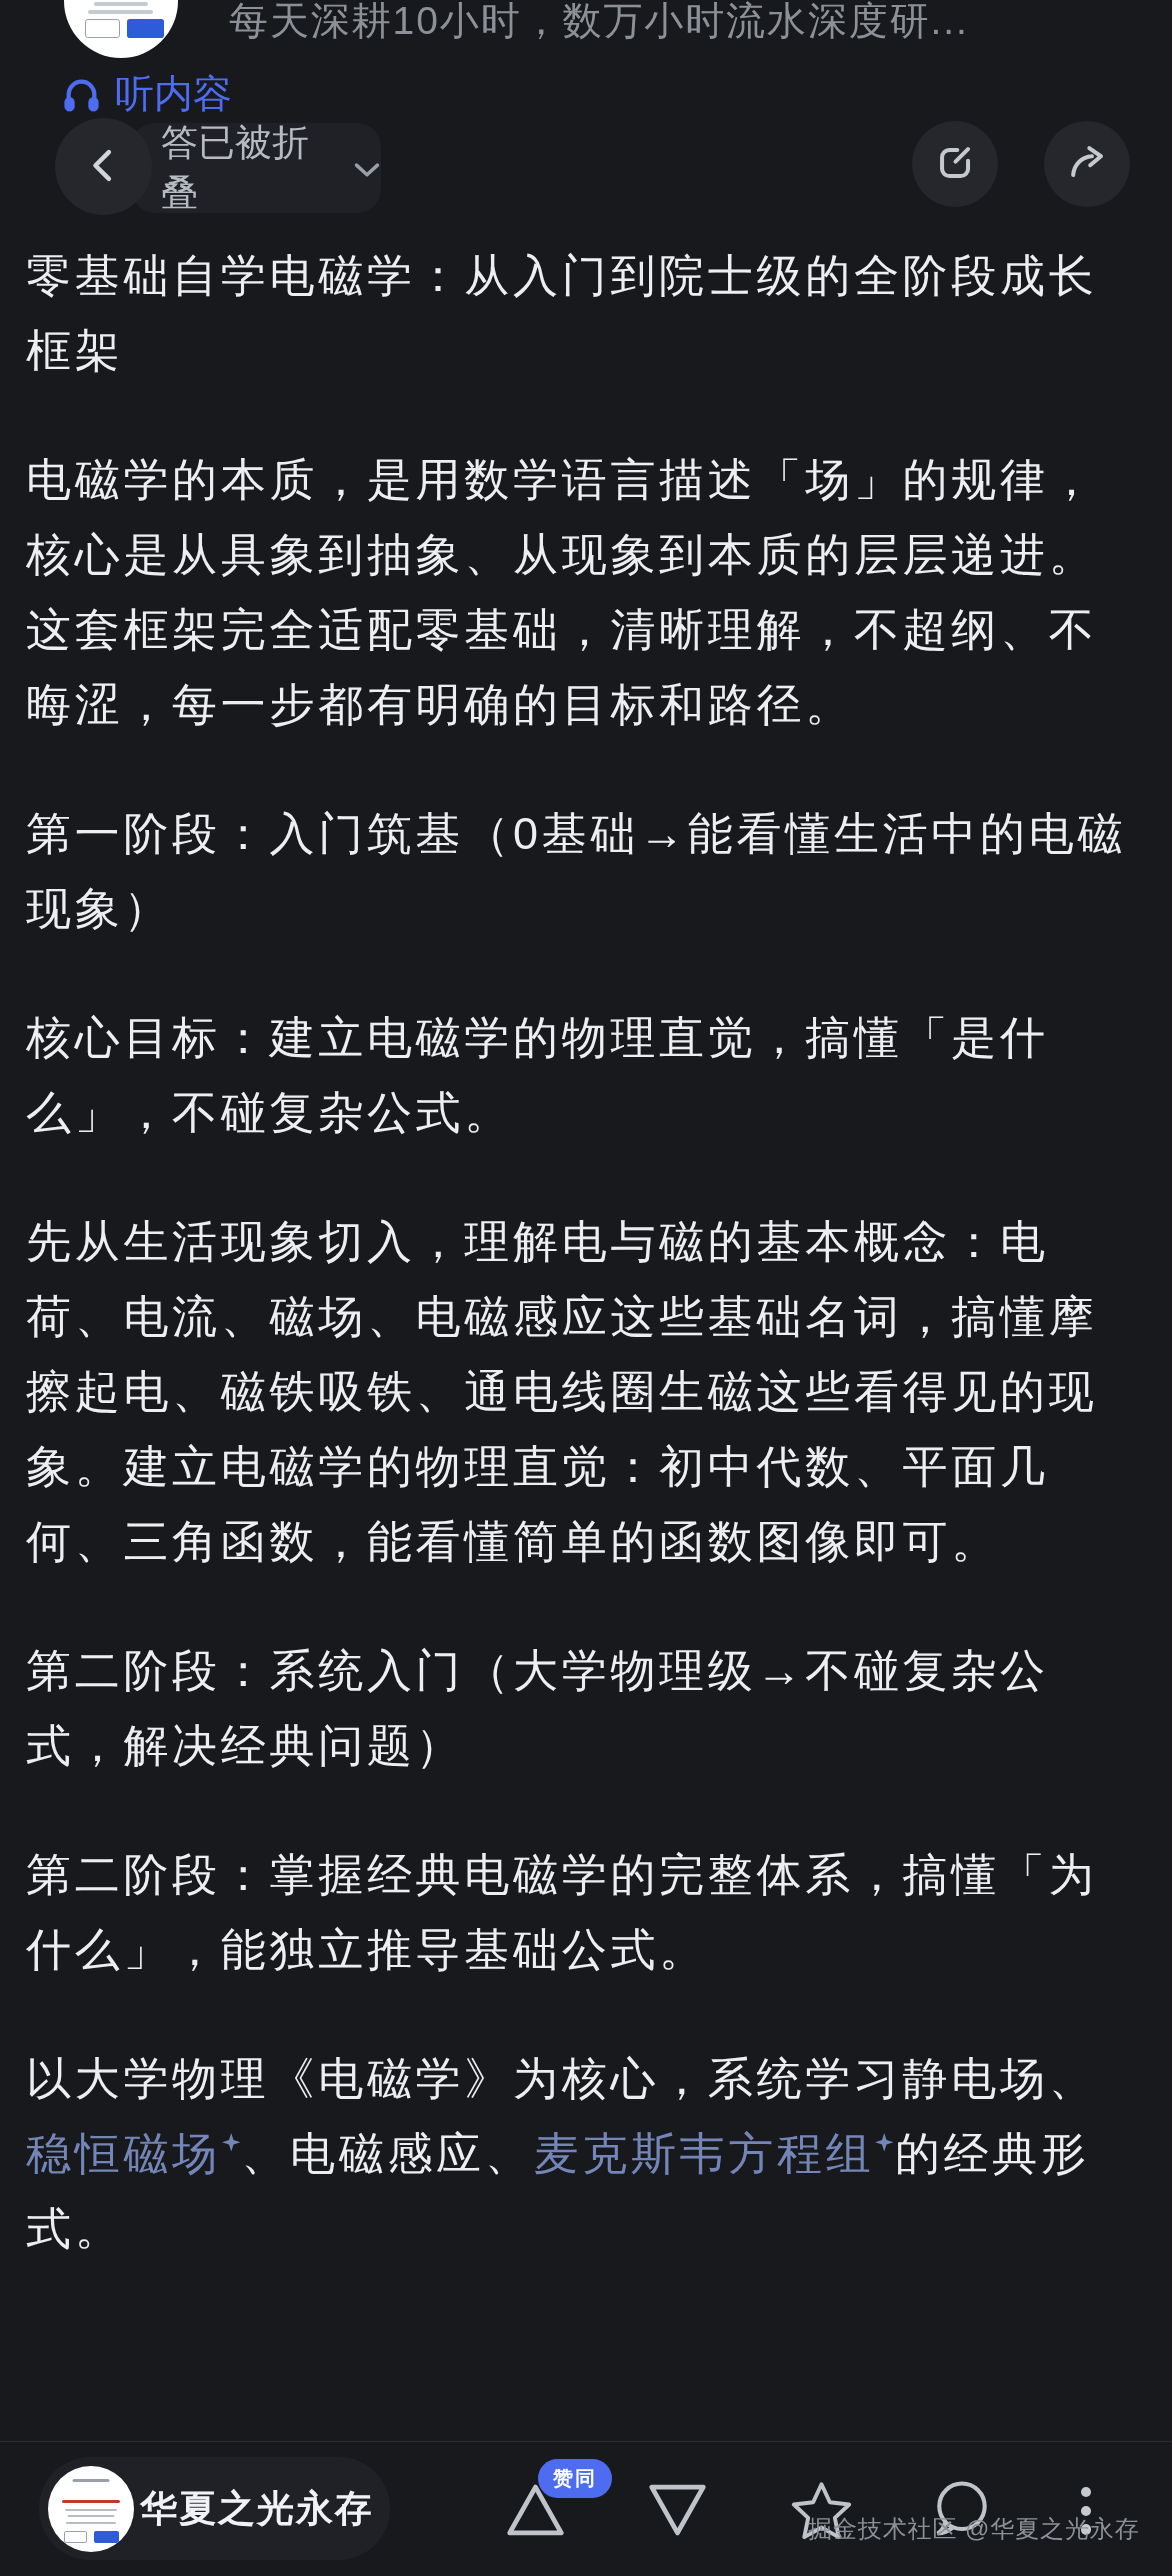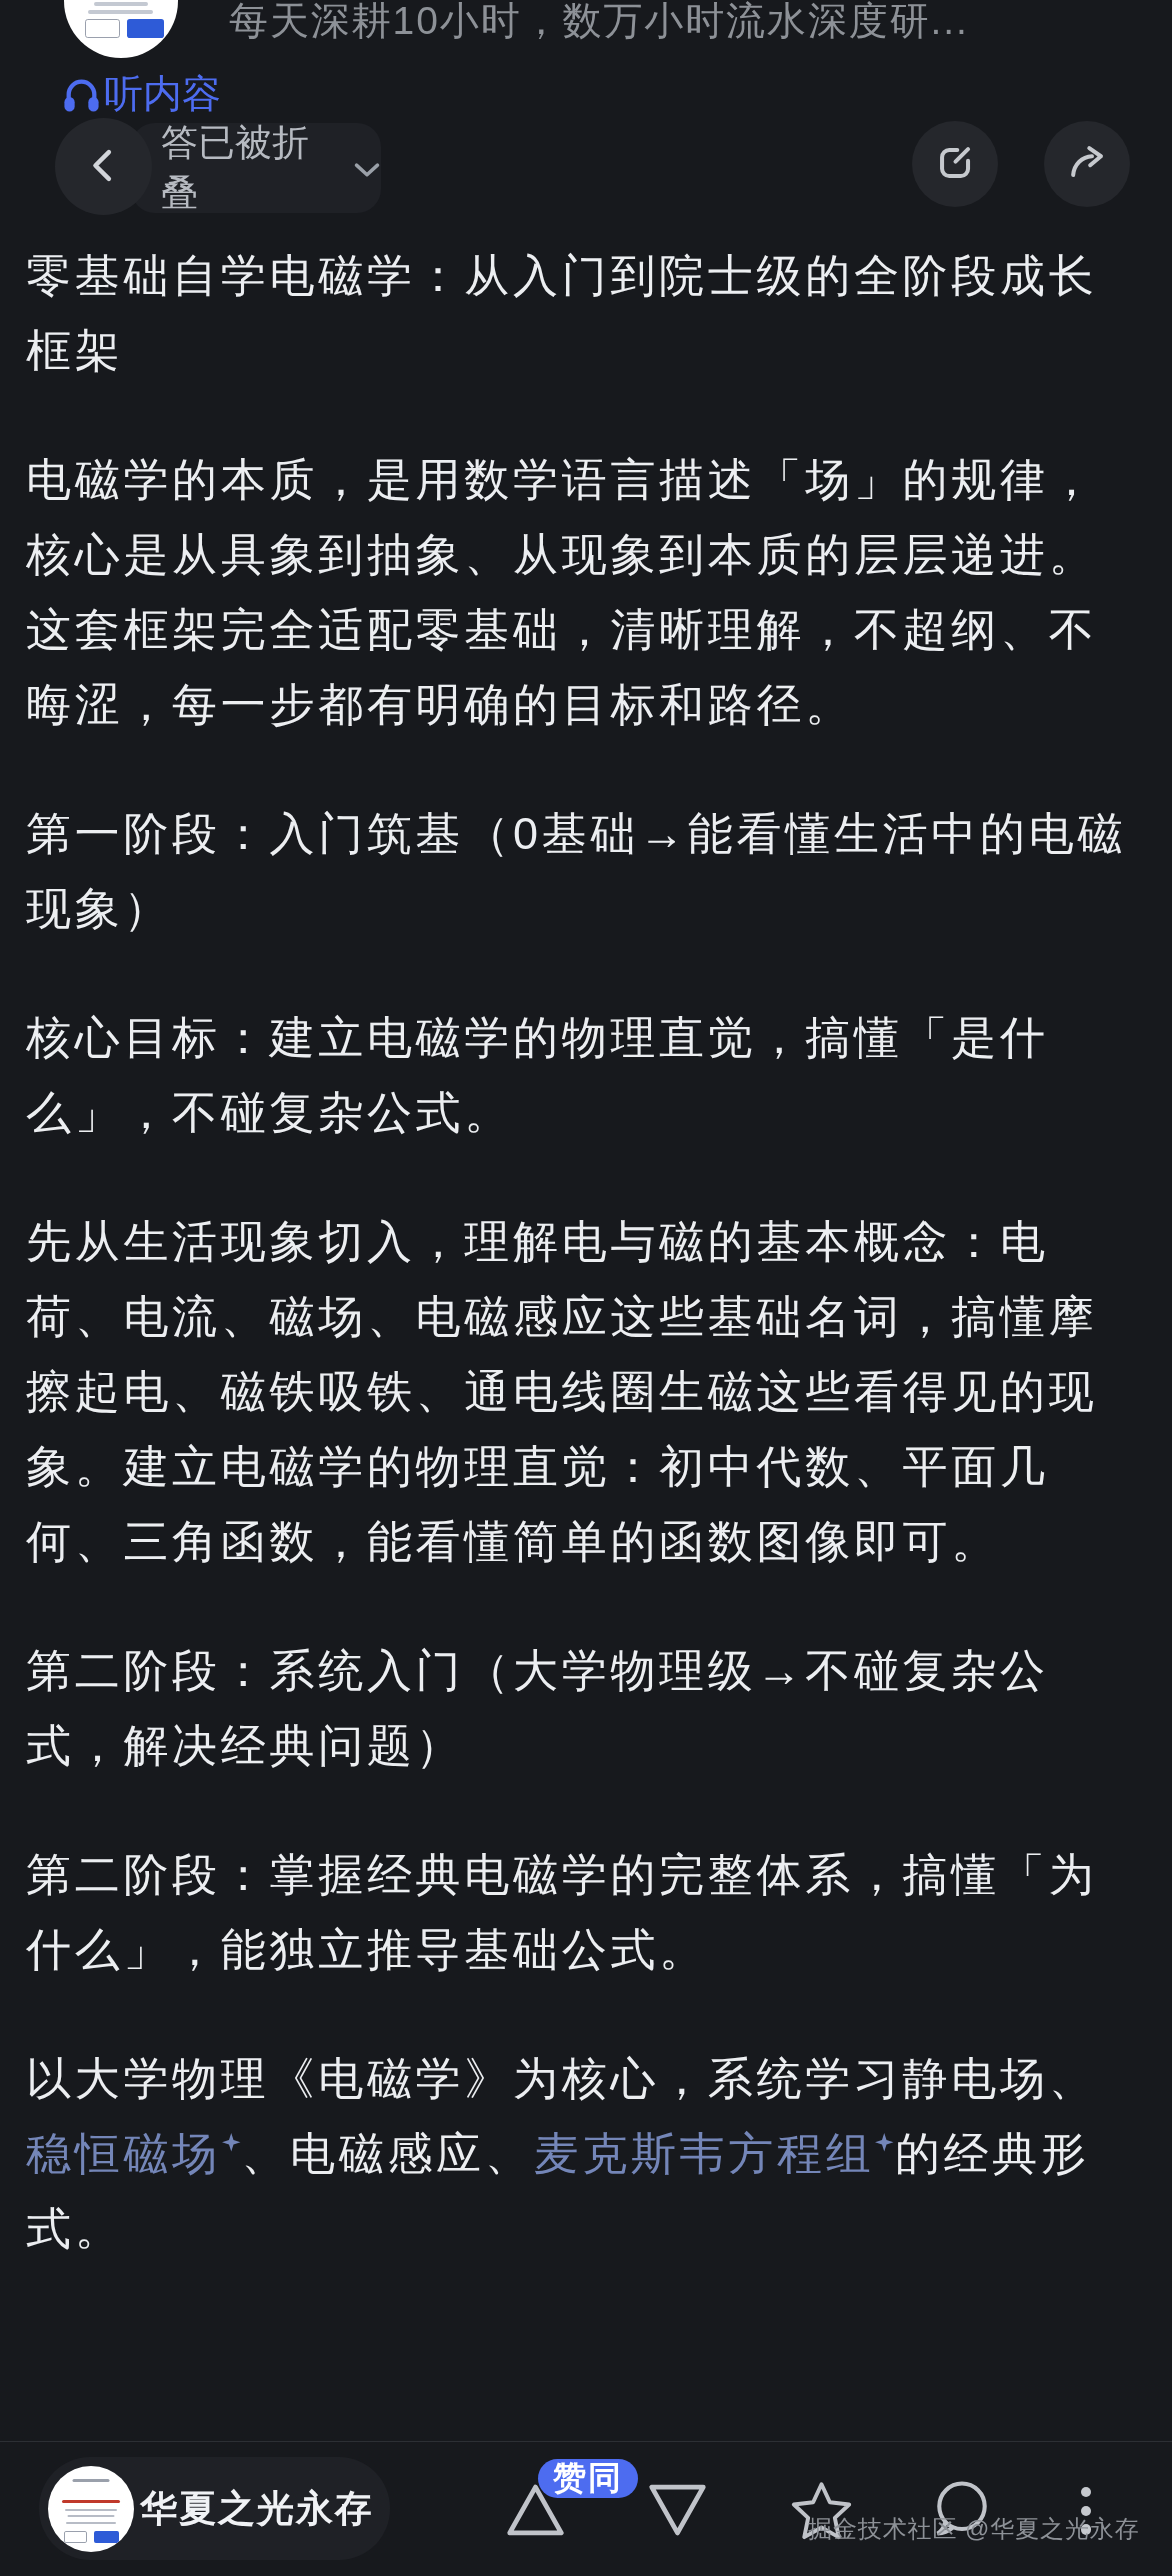--- a/index.html
+++ b/index.html
@@ -21,21 +21,21 @@
   .avatar-top .av-line.l1 { left:30px; top:58px; width:54px; }
   .avatar-top .av-line.l2 { left:24px; top:66px; width:65px; }
   .avatar-top .av-btn { position:absolute; top:75px; height:18.7px; border-radius:2.8px; box-sizing:border-box; }
   .avatar-top .av-btn.outline { left:20.5px; width:35px; background:#fff; border:1.9px solid #9aa0ad; }
   .avatar-top .av-btn.blue { left:63px; width:37px; background:#2e5bd7; }
   .preview-text {
     position:absolute; left:217px; top:-5.6px; font-size:39px; letter-spacing:1.9px;
     color:var(--c-text_secondary,#8d9197); white-space:nowrap;
   }
   .listen {
-    position:absolute; left:49px; top:67px; display:flex; align-items:center; gap:2px;
+    position:absolute; left:49px; top:67px; display:flex; align-items:center; gap:13px;
     background:none; border:none; padding:0; cursor:pointer;
     color:var(--c-accent_blue,#4d6cf0); font-size:39px; font-family:inherit;
   }
   .listen svg { display:block; }
 
   .nav-pill {
     position:absolute; left:119px; top:123px; width:250px; height:90px; box-sizing:border-box;
     border-radius:24px; background:var(--c-surface,#1f2126);
     display:flex; align-items:center; padding-left:30px; gap:15px;
     font-size:37px; color:#b6bac1; z-index:1; cursor:pointer;
@@ -91,21 +91,21 @@
   }
   .action.upvote   { left:504px;  top:39px; }
   .action.downvote { left:646px;  top:39px; }
   .action.star     { left:788px;  top:37px; }
   .action.comment  { left:931px;  top:37px; }
   .action.more     { left:1081px; top:45px; flex-direction:column; gap:8.4px; }
   .action .dot { width:10.3px; height:10.3px; border-radius:50%; background:#c6c9ce; }
   .badge {
     position:absolute; left:538px; top:17px; height:39px; padding:0 15px;
     border-radius:19.6px; background:var(--c-badge_bg,#4d6cf0); color:var(--c-badge_text,#fff);
-    font-size:33px; font-weight:bold; display:flex; align-items:center; letter-spacing:1.9px; z-index:3;
+    font-size:20px; font-weight:bold; display:flex; align-items:center; letter-spacing:1.9px; z-index:3;
   }
   .watermark {
     position:absolute; left:808px; top:71px; font-size:24px; letter-spacing:0.9px;
     color:var(--c-watermark,#8d9197); white-space:nowrap; z-index:5;
   }
 </style>
 </head>
 <body style="--c-background: #17191d; --c-text_primary: #eceef1; --c-text_secondary: #8d9197; --c-accent_blue: #4d6cf0; --c-link_blue: #7486b8; --c-surface: #1f2126; --c-surface_circle: #25272c; --c-icon_gray: #c6c9ce; --c-divider: #2c2f34; --c-badge_bg: #4d6cf0; --c-badge_text: #ffffff; --c-watermark: #8d9197;">
 
 <div class="screen">

